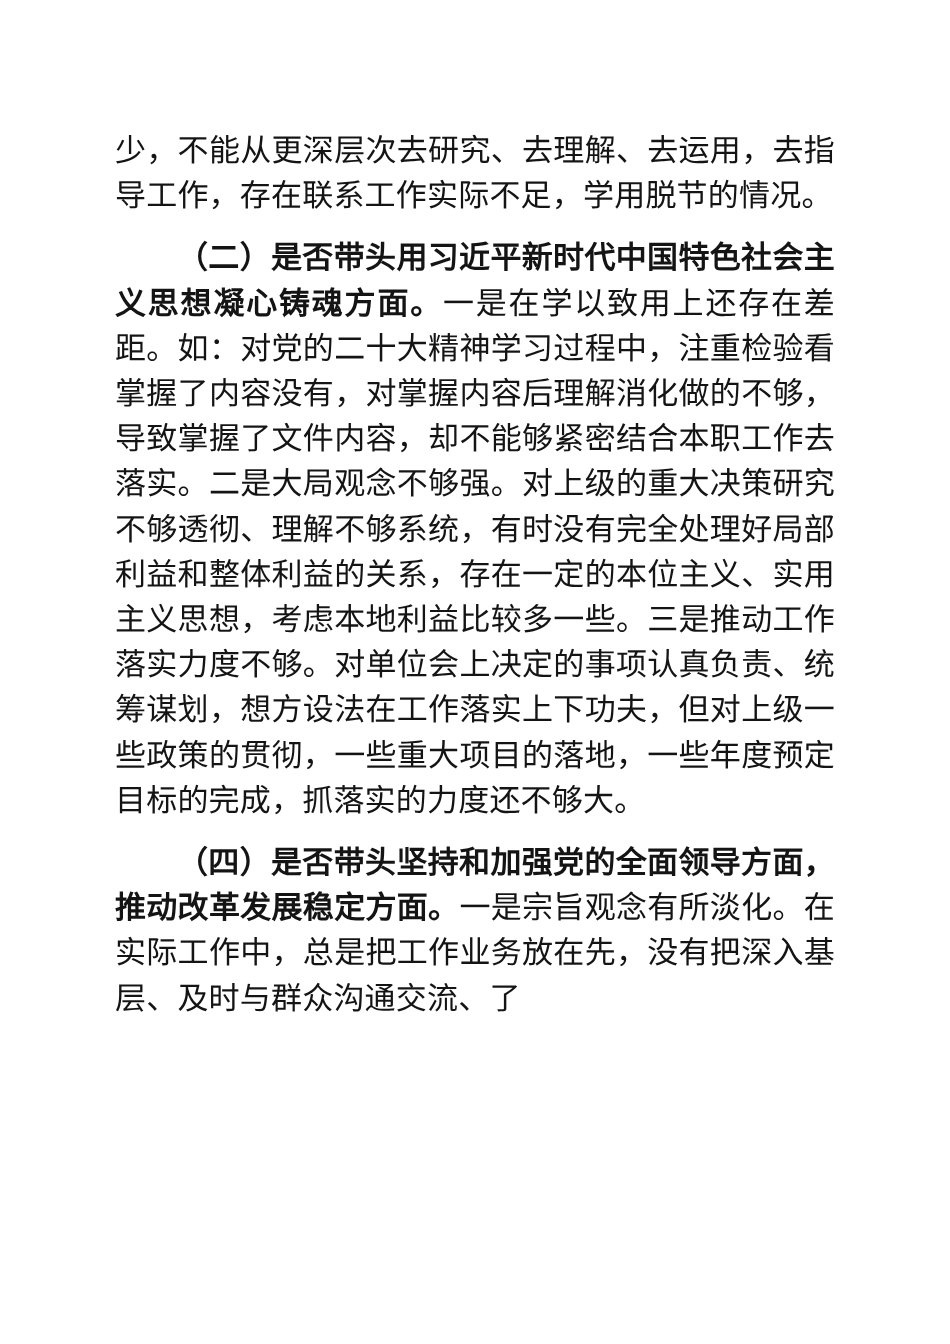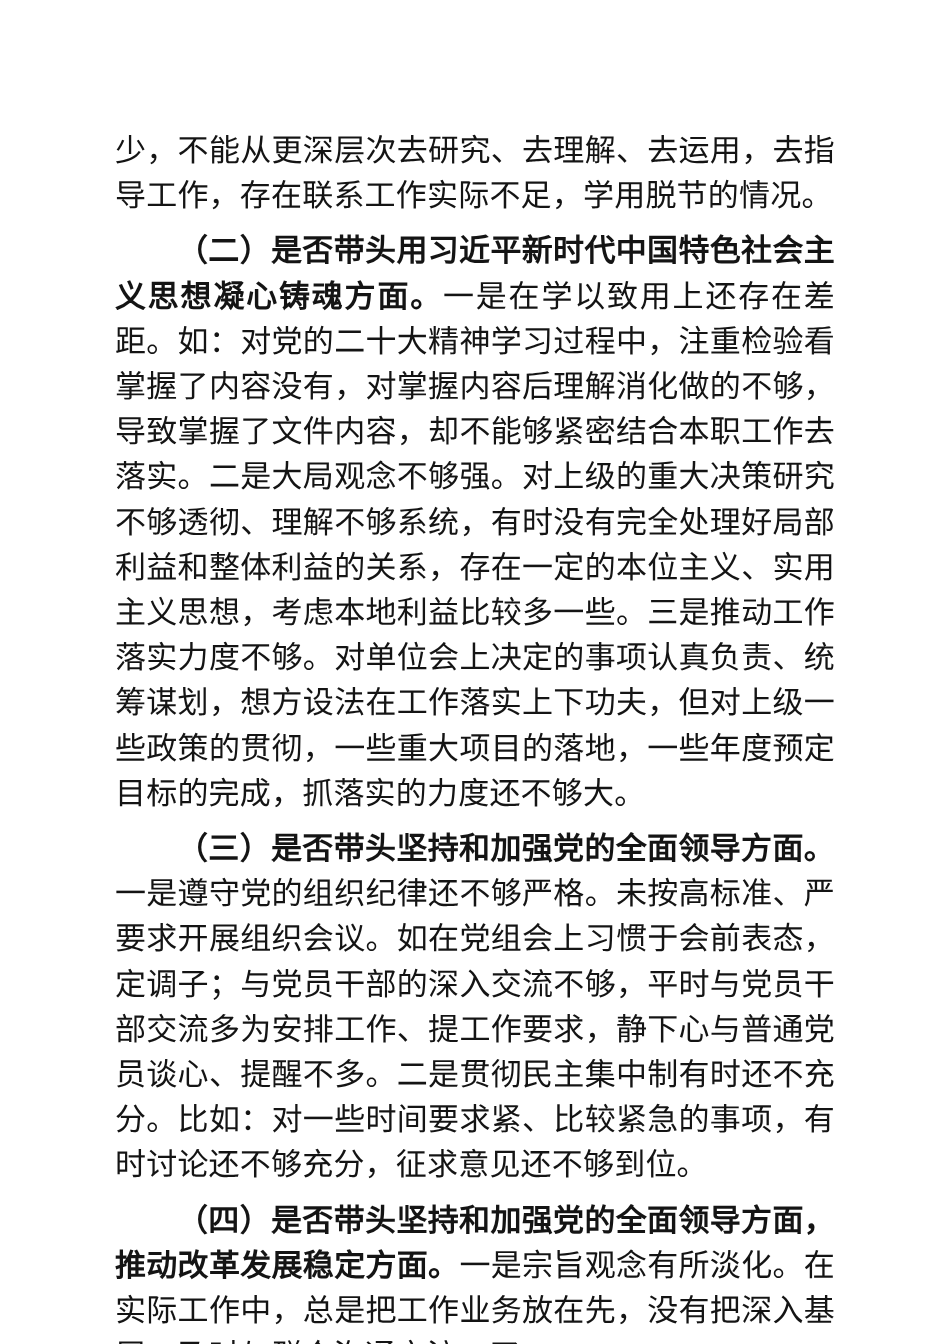--- a/index.html
+++ b/index.html
@@ -43,21 +43,21 @@
     color: #141414;
   }
 
   
   .para.indent {
     text-indent: 2em;
   }
 
   
   .para + .para {
-    margin-top: 10px;
+    margin-top: 17px;
   }
 
   
   .hd {
     font-weight: 700;
     letter-spacing: 0.2px;
   }
 
   
   .bd {
@@ -72,18 +72,17 @@
 </head>
 <body style="background: rgb(255, 255, 255); color: rgb(20, 20, 20);">
 
 <div id="page" style="background: rgb(255, 255, 255);">
   <div class="doc-body">
 
     <p class="para"><span class="bd">少，不能从更深层次去研究、去理解、去运用，去指导工作，存在联系工作实际不足，学用脱节的情况。</span></p>
 
     <p class="para indent"><span class="hd">（二）是否带头用习近平新时代中国特色社会主义思想凝心铸魂方面。</span><span class="bd">一是在学以致用上还存在差距。如：对党的二十大精神学习过程中，注重检验看掌握了内容没有，对掌握内容后理解消化做的不够，导致掌握了文件内容，却不能够紧密结合本职工作去落实。二是大局观念不够强。对上级的重大决策研究不够透彻、理解不够系统，有时没有完全处理好局部利益和整体利益的关系，存在一定的本位主义、实用主义思想，考虑本地利益比较多一些。三是推动工作落实力度不够。对单位会上决定的事项认真负责、统筹谋划，想方设法在工作落实上下功夫，但对上级一些政策的贯彻，一些重大项目的落地，一些年度预定目标的完成，抓落实的力度还不够大。</span></p>
 
-    <p class="para indent"><span class="hd">（三）是否带头坚持和加强党的全面领导方面。</span><span class="bd">一是遵守党的组织纪律还不够严格。未按高标准、严要求开展组织会议。如在党组会上习惯于会前表态，定调子；与党员干部的深入交流不够，平时与党员干部交流多为安排工作、提工作要求，静下心与普通党员谈心、提醒不多。二是贯彻民主集中制有时还不充分。比如：对一些时间要求紧、比较紧急的事项，有时讨论还不够充分，征求意见还不够到位。</span></p>
 
     <p class="para indent"><span class="hd">（四）是否带头坚持和加强党的全面领导方面，推动改革发展稳定方面。</span><span class="bd">一是宗旨观念有所淡化。在实际工作中，总是把工作业务放在先，没有把深入基层、及时与群众沟通交流、了</span></p>
 
   </div>
 </div>
 
 </body></html>

